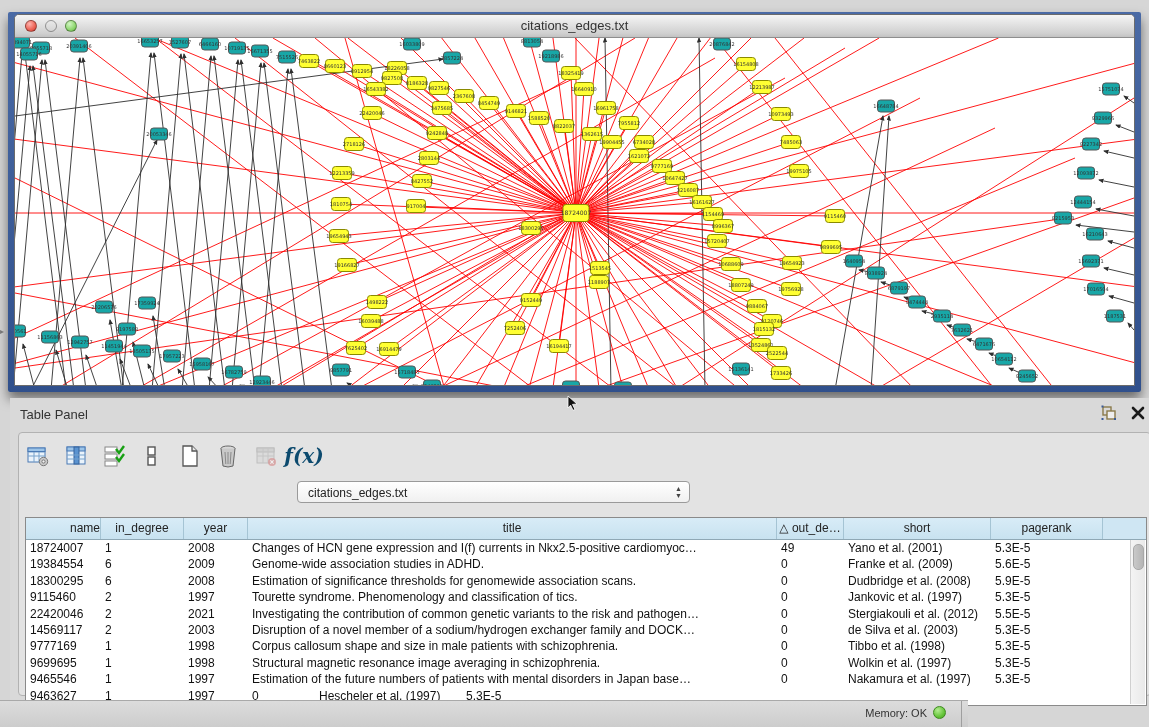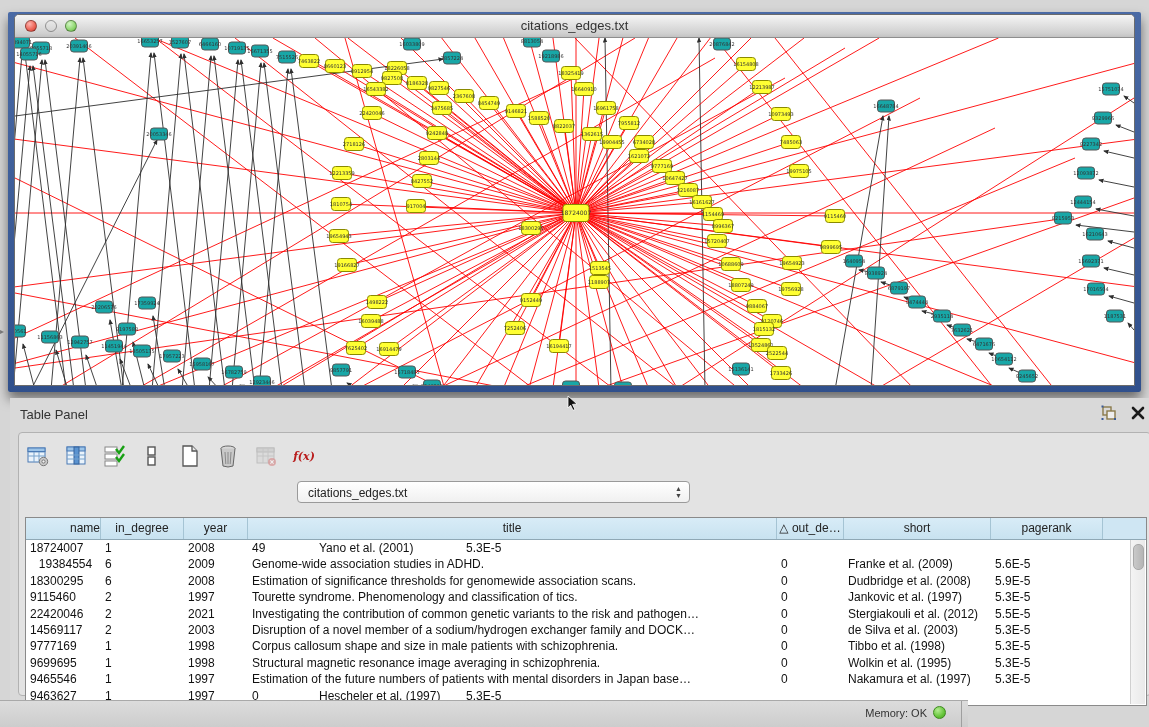--- a/index.html
+++ b/index.html
@@ -41,21 +41,21 @@
   .table-panel{position:absolute;left:10px;top:398px;width:1149px;height:302px;background:#d9d9d9;}
   .panel-titlebar{position:absolute;left:0;top:0;width:100%;height:32px;}
   .panel-title{position:absolute;left:10px;top:9px;font-size:13px;color:#333;}
   .panel-btns{position:absolute;right:14px;top:7px;display:flex;gap:14px;align-items:center;}
   .panel-content{
     position:absolute;left:8px;top:34px;width:1131px;height:262px;
     background:#e3e3e3;border:1px solid #b2b2b2;border-radius:4px;
   }
   .toolbar{position:absolute;left:6px;top:6px;height:34px;display:flex;align-items:center;gap:12px;}
   .tool{width:26px;height:26px;display:flex;align-items:center;justify-content:center;}
-  .fx{font-family:"DejaVu Serif",serif;font-style:italic;font-size:11px;color:#b91c1c;font-weight:bold;}
+  .fx{font-family:"DejaVu Serif",serif;font-style:italic;font-size:20px;color:#0c4a6e;font-weight:bold;}
   .dropdown{
     position:absolute;left:278px;top:48px;width:393px;height:22px;
     background:linear-gradient(180deg,#ffffff,#f0f0f0);
     border:1px solid #9a9a9a;border-radius:4px;font-size:12px;color:#222;
     line-height:22px;padding-left:10px;box-sizing:border-box;
   }
   .dropdown .spin{position:absolute;right:7px;top:3px;font-size:7px;line-height:7px;color:#444;text-align:center;}
   .tbl{
     position:absolute;left:6px;top:84px;width:1122px;height:189px;
     background:#fff;border:1px solid #8a8a8a;box-sizing:border-box;overflow:hidden;
@@ -661,26 +661,27 @@
           <div class="th" style="width: 529px; flex: 0 0 529px;">title</div>
           <div class="th" style="width: 67px; flex: 0 0 67px;">△ out_de…</div>
           <div class="th" style="width: 147px; flex: 0 0 147px;">short</div>
           <div class="th" style="width: 112px; flex: 0 0 112px;">pagerank</div>
         </div>
       <div class="tbl-body" id="tbl-body">
           <div class="tr">
             <div class="td" style="width: 75px; flex: 0 0 75px;">18724007</div>
             <div class="td" style="width: 83px; flex: 0 0 83px;">1</div>
             <div class="td" style="width: 64px; flex: 0 0 64px;">2008</div>
+            <div class="td" style="width: 529px; flex: 0 0 529px;">Changes of HCN gene expression and I(f) currents in Nkx2.5-positive cardiomyoc…</div>
             <div class="td" style="width: 67px; flex: 0 0 67px;">49</div>
             <div class="td" style="width: 147px; flex: 0 0 147px;">Yano et al. (2001)</div>
             <div class="td" style="width: 112px; flex: 0 0 112px;">5.3E-5</div>
           </div>
           <div class="tr">
-            <div class="td" style="width: 75px; flex: 0 0 75px; text-align: center;">19384554</div>
+            <div class="td" style="width: 75px; flex: 0 0 75px;">19384554</div>
             <div class="td" style="width: 83px; flex: 0 0 83px;">6</div>
             <div class="td" style="width: 64px; flex: 0 0 64px;">2009</div>
             <div class="td" style="width: 529px; flex: 0 0 529px;">Genome-wide association studies in ADHD.</div>
             <div class="td" style="width: 67px; flex: 0 0 67px;">0</div>
             <div class="td" style="width: 147px; flex: 0 0 147px;">Franke et al. (2009)</div>
             <div class="td" style="width: 112px; flex: 0 0 112px;">5.6E-5</div>
           </div>
           <div class="tr">
             <div class="td" style="width: 75px; flex: 0 0 75px;">18300295</div>
             <div class="td" style="width: 83px; flex: 0 0 83px;">6</div>
@@ -725,21 +726,21 @@
             <div class="td" style="width: 67px; flex: 0 0 67px;">0</div>
             <div class="td" style="width: 147px; flex: 0 0 147px;">Tibbo et al. (1998)</div>
             <div class="td" style="width: 112px; flex: 0 0 112px;">5.3E-5</div>
           </div>
           <div class="tr">
             <div class="td" style="width: 75px; flex: 0 0 75px;">9699695</div>
             <div class="td" style="width: 83px; flex: 0 0 83px;">1</div>
             <div class="td" style="width: 64px; flex: 0 0 64px;">1998</div>
             <div class="td" style="width: 529px; flex: 0 0 529px;">Structural magnetic resonance image averaging in schizophrenia.</div>
             <div class="td" style="width: 67px; flex: 0 0 67px;">0</div>
-            <div class="td" style="width: 147px; flex: 0 0 147px;">Wolkin et al. (1995)</div>
+            <div class="td" style="width: 147px; flex: 0 0 147px;">Wolkin et al. (1997)</div>
             <div class="td" style="width: 112px; flex: 0 0 112px;">5.3E-5</div>
           </div>
           <div class="tr">
             <div class="td" style="width: 75px; flex: 0 0 75px;">9465546</div>
             <div class="td" style="width: 83px; flex: 0 0 83px;">1</div>
             <div class="td" style="width: 64px; flex: 0 0 64px;">1997</div>
             <div class="td" style="width: 529px; flex: 0 0 529px;">Estimation of the future numbers of patients with mental disorders in Japan base…</div>
             <div class="td" style="width: 67px; flex: 0 0 67px;">0</div>
             <div class="td" style="width: 147px; flex: 0 0 147px;">Nakamura et al. (1997)</div>
             <div class="td" style="width: 112px; flex: 0 0 112px;">5.3E-5</div>

